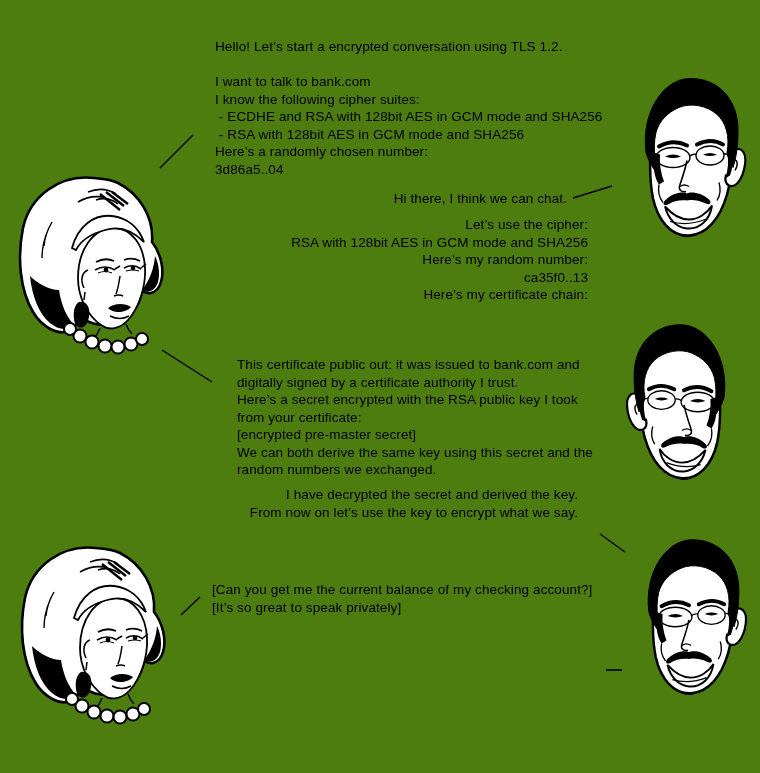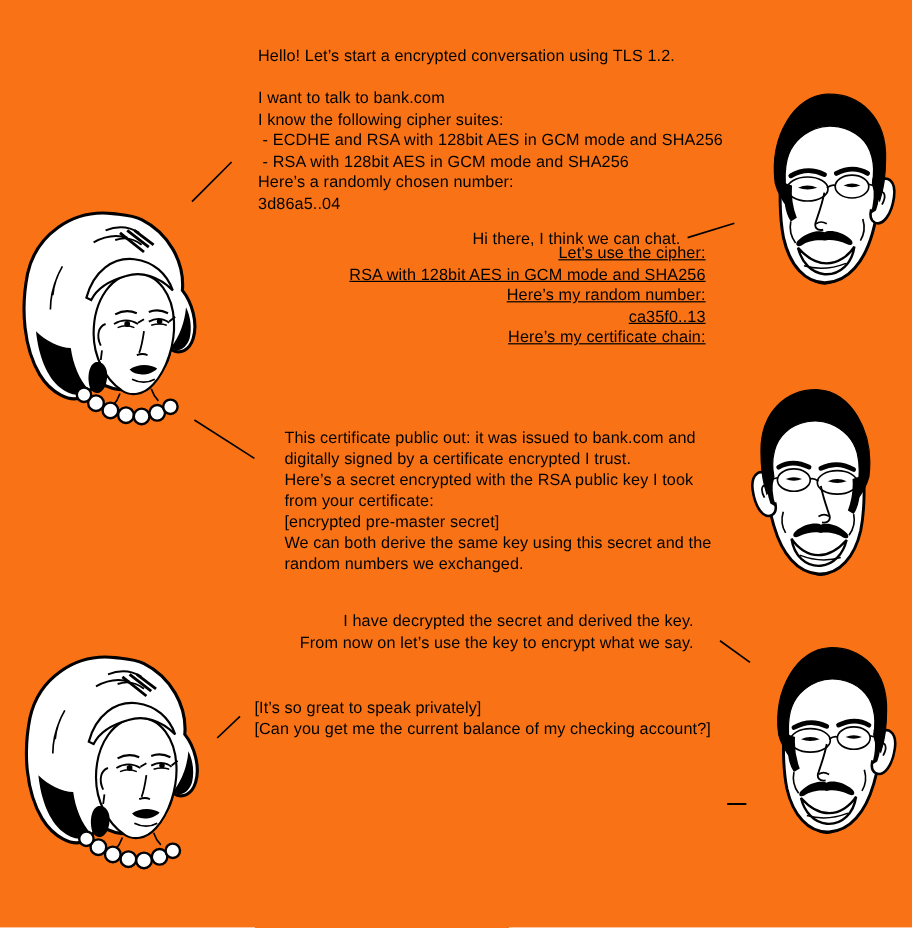--- a/index.html
+++ b/index.html
@@ -1,37 +1,37 @@
 <!DOCTYPE html>
 <html><head>
 <meta charset="utf-8">
 <style>
   html,body{margin:0;padding:0;background:#fff;}
   #stage{
     position:relative;
     width:760px;height:773px;
-    background:#f97316;
+    background:#4d7c0f;
     font-family:"Liberation Sans","DejaVu Sans",sans-serif;
     color:#000;
     overflow:hidden;
   }
   .msg{
     position:absolute;
     font-size:13.5px;
     line-height:17.5px;
     letter-spacing:0.1px;
   }
   .msg .line{white-space:pre;min-height:17.5px;}
   .right{text-align:right;}
   
   #m0{left:215px;top:38px;}
   #m1{right:193px;top:190px;text-align:right;}
-  #m2{right:172px;top:202px;text-decoration:underline;}
+  #m2{right:172px;top:216px;}
   #m3{left:237px;top:356px;}
-  #m4{right:182px;top:509px;}
+  #m4{right:182px;top:486px;}
   #m5{left:212px;top:581px;}
   #m6{right:165px;top:661px;}
   
   .face{position:absolute;}
   #woman1{left:8px;top:170px;width:168px;height:192px;}
   #woman2{left:10px;top:540px;width:168px;height:192px;}
   #man1{left:621px;top:68px;width:130px;height:181px;}
   #man2{left:617px;top:315px;width:136px;height:176px;transform:scaleX(-1);}
   #man3{left:623px;top:530px;width:130px;height:176px;}
   #connector-overlay{position:absolute;left:0;top:0;width:760px;height:773px;pointer-events:none;}
@@ -148,32 +148,32 @@
   <div id="m2" class="msg right">
     <div class="line">Let’s use the cipher:</div>
     <div class="line">RSA with 128bit AES in GCM mode and SHA256</div>
     <div class="line">Here’s my random number:</div>
     <div class="line">ca35f0..13</div>
     <div class="line">Here’s my certificate chain:</div>
   </div>
 
   <div id="m3" class="msg">
     <div class="line">This certificate public out: it was issued to bank.com and</div>
-    <div class="line">digitally signed by a certificate encrypted I trust.</div>
+    <div class="line">digitally signed by a certificate authority I trust.</div>
     <div class="line">Here’s a secret encrypted with the RSA public key I took</div>
     <div class="line">from your certificate:</div>
     <div class="line">[encrypted pre-master secret]</div>
     <div class="line">We can both derive the same key using this secret and the</div>
     <div class="line">random numbers we exchanged.</div>
   </div>
 
   <div id="m4" class="msg right">
     <div class="line">I have decrypted the secret and derived the key.</div>
     <div class="line">From now on let’s use the key to encrypt what we say.</div>
   </div>
 
   <div id="m5" class="msg">
+    <div class="line">[Can you get me the current balance of my checking account?]</div>
     <div class="line">[It’s so great to speak privately]</div>
-    <div class="line">[Can you get me the current balance of my checking account?]</div>
   </div>
 
 
 </div>
 
 </body></html>

